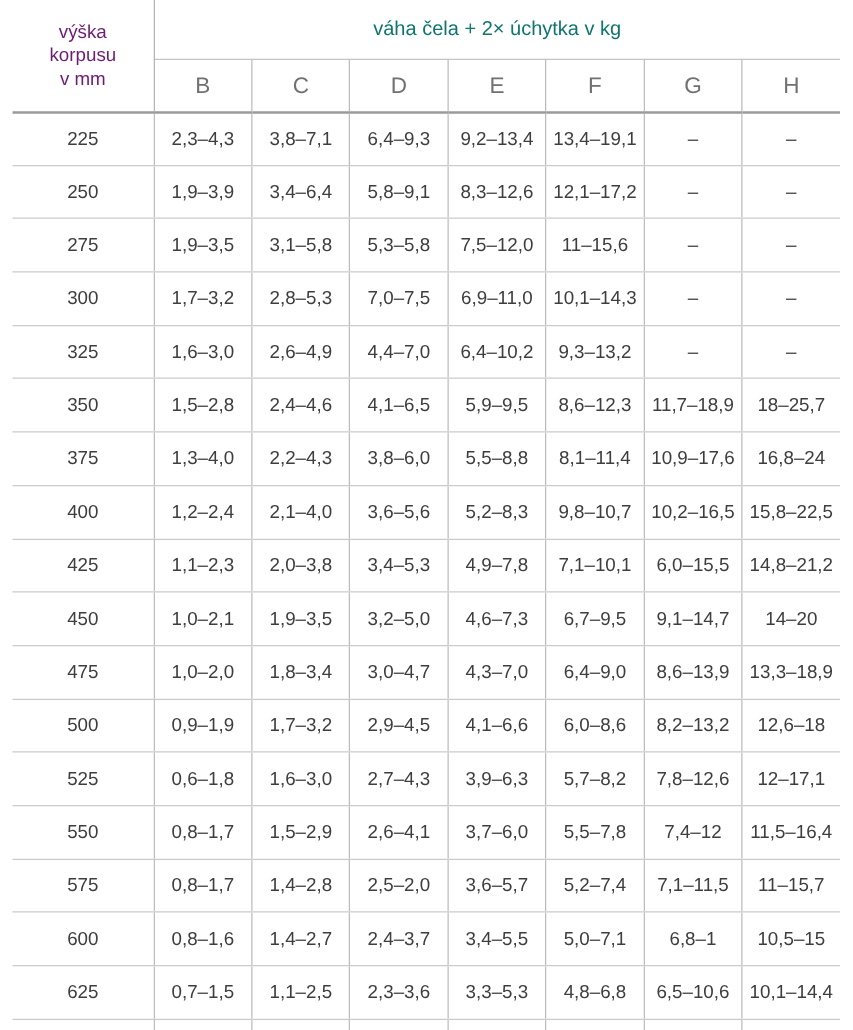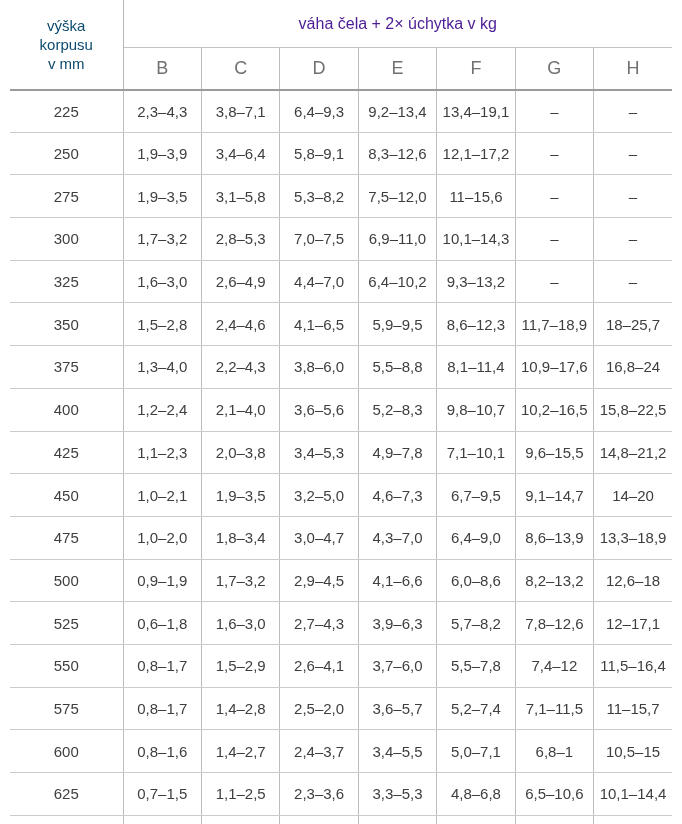--- a/index.html
+++ b/index.html
@@ -27,30 +27,30 @@
   col.c-data  { width: 78.4px; }
 
   th, td {
     padding: 0;
     text-align: center;
     vertical-align: middle;
     font-weight: normal;
   }
 
   th.corner {
-    color: #0c4a6e;
+    color: #701a75;
     font-size: 15px;
     line-height: 19px;
     white-space: pre-line;
     border-right: 1px solid #b5b5b5;
     border-bottom: 2px solid #9b9b9b;
   }
   th.span-title {
     height: 47px;
-    color: #4c1d95;
+    color: #0f766e;
     font-size: 16px;
     border-bottom: 1px solid #c4c4c4;
   }
   tr.letter-row { height: 42px; }
   th.col-letter {
     color: #717171;
     font-size: 18px;
     border-left: 1px solid #bdbdbd;
     border-bottom: 2px solid #9b9b9b;
   }
@@ -124,21 +124,21 @@
           <td>5,8–9,1</td>
           <td>8,3–12,6</td>
           <td>12,1–17,2</td>
           <td>–</td>
           <td>–</td>
         </tr>
         <tr>
           <td class="height-cell">275</td>
           <td>1,9–3,5</td>
           <td>3,1–5,8</td>
-          <td>5,3–8,2</td>
+          <td>5,3–5,8</td>
           <td>7,5–12,0</td>
           <td>11–15,6</td>
           <td>–</td>
           <td>–</td>
         </tr>
         <tr>
           <td class="height-cell">300</td>
           <td>1,7–3,2</td>
           <td>2,8–5,3</td>
           <td>7,0–7,5</td>
@@ -187,21 +187,21 @@
           <td>10,2–16,5</td>
           <td>15,8–22,5</td>
         </tr>
         <tr>
           <td class="height-cell">425</td>
           <td>1,1–2,3</td>
           <td>2,0–3,8</td>
           <td>3,4–5,3</td>
           <td>4,9–7,8</td>
           <td>7,1–10,1</td>
-          <td>9,6–15,5</td>
+          <td>6,0–15,5</td>
           <td>14,8–21,2</td>
         </tr>
         <tr>
           <td class="height-cell">450</td>
           <td>1,0–2,1</td>
           <td>1,9–3,5</td>
           <td>3,2–5,0</td>
           <td>4,6–7,3</td>
           <td>6,7–9,5</td>
           <td>9,1–14,7</td>

